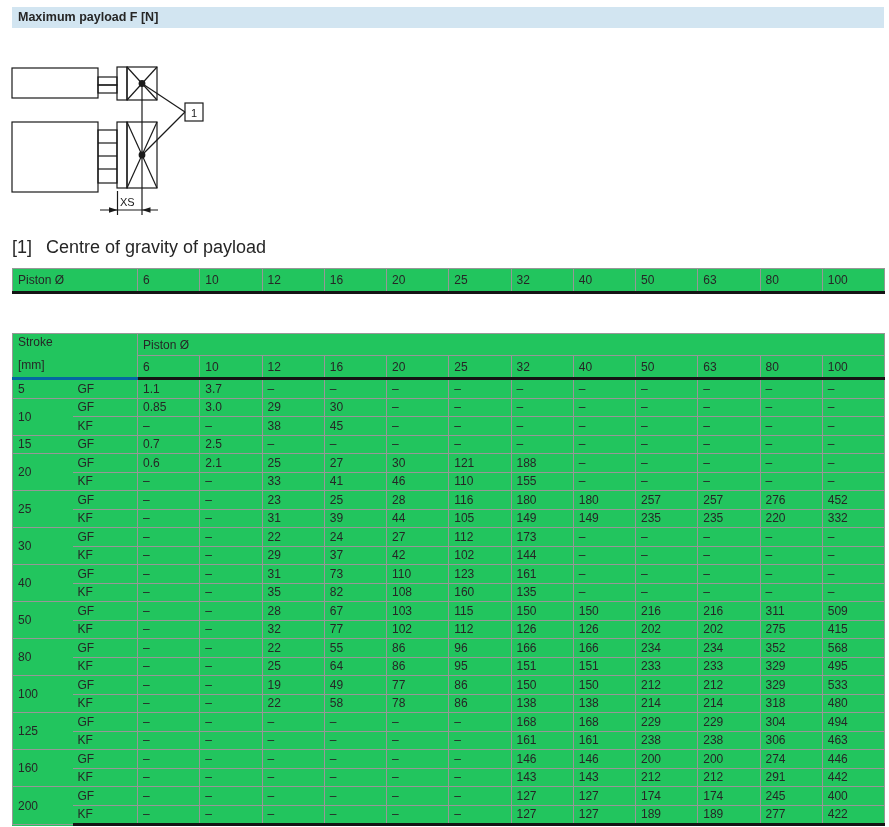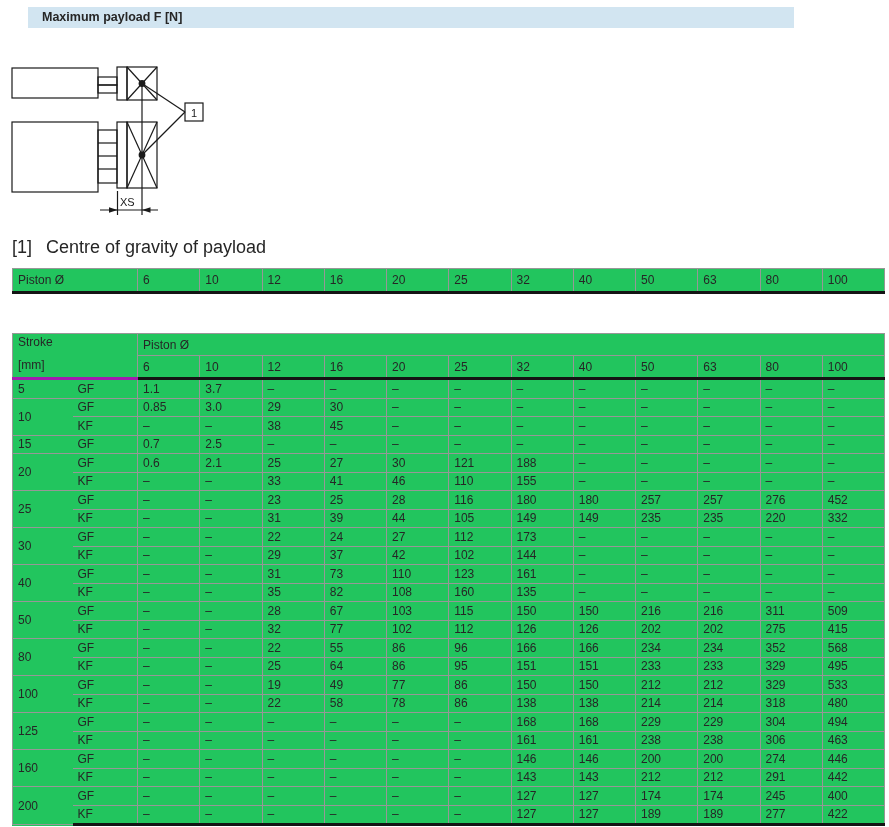--- a/index.html
+++ b/index.html
@@ -1,40 +1,40 @@
 <!DOCTYPE html>
 <html><head>
 <meta charset="utf-8">
 <style>
   html,body{margin:0;padding:0;background:#ffffff;}
   .page{position:relative;width:889px;height:827px;background:#ffffff;
         font-family:"Liberation Sans",sans-serif;color:#262626;overflow:hidden;}
 
-  .bar{position:absolute;left:28px;width:766px;box-sizing:border-box;padding-left:14px;}
+  .bar{position:absolute;left:12px;width:872px;box-sizing:border-box;padding-left:6px;}
   .bar-title{top:7px;height:21px;line-height:21px;font-size:12.5px;font-weight:bold;background:#d2e5f1;}
   .bar-subtitle{top:28px;height:19px;line-height:19px;font-size:12.5px;background:#e3e3e3;}
 
   .diagram{position:absolute;left:0;top:55px;}
   .caption{position:absolute;left:12px;top:237px;font-size:18px;}
   .caption .ref{display:inline-block;width:34px;}
 
   table{border-collapse:collapse;table-layout:fixed;position:absolute;left:12px;background:#22c55e;}
   td,th{border:1px solid #979797;font-weight:normal;text-align:left;vertical-align:middle;
         padding:1px 2px 1px 5px;font-size:12px;color:#262626;overflow:hidden;white-space:nowrap;}
 
   .t1{top:268px;width:872px;}
   .t1 td,.t1 th{height:20px;}
   .t1 tr th,.t1 tr td{border-bottom:3px solid #141414;}
 
   .t2{top:333px;width:872px;}
   .t2 thead th{height:19px;}
   .t2 .num-row th{border-bottom:3px solid #141414;}
   .t2 tbody td{height:17.5px;padding-top:0;padding-bottom:0;}
   .t2 tbody tr:last-child td{border-bottom:3px solid #141414;}
-  .stroke-head{border-bottom:3px solid #a21caf;vertical-align:top;}
+  .stroke-head{border-bottom:3px solid #0369a1;vertical-align:top;}
   .stroke-head .l2{margin-top:9px;}
   .stroke-cell{border-right:none;}
   .guide-cell{border-left:none;}
 </style>
 </head>
 <body>
 
 <div class="page">
 
   <div class="bar bar-title">Maximum payload F [N]</div>

